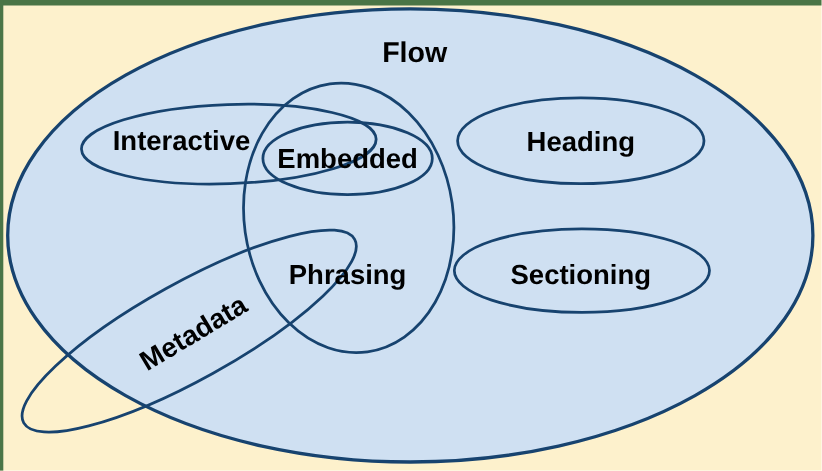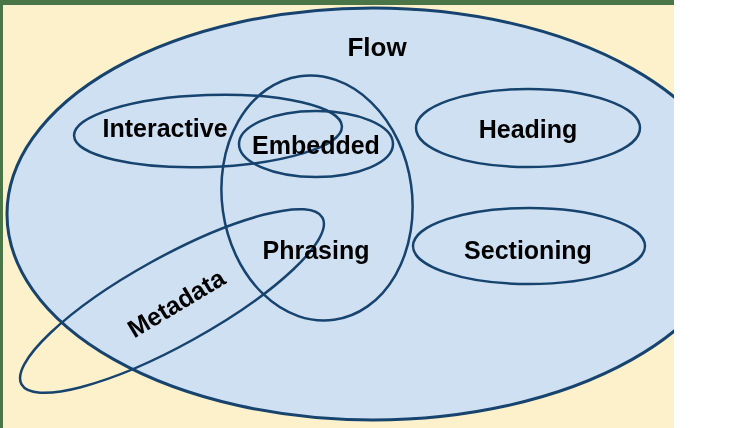--- a/index.html
+++ b/index.html
@@ -2,21 +2,21 @@
 <html style="--canvas-background: #fdf1cc; --flow-fill: #cfe0f2; --outline: #17436f; --frame: #4a7546; --label-text: #000000;"><head>
 <meta charset="utf-8">
 <style>
   html, body {
     margin: 0;
     padding: 0;
     background: #ffffff;
   }
   .canvas {
     position: relative;
-    width: 674px;
+    width: 747px;
     height: 428px;
     overflow: hidden;
     font-family: "Liberation Sans", sans-serif;
   }
   svg {
     display: block;
   }
   .bg-rect   { fill: var(--canvas-background, #fdf1cc); }
   .flow-shape {
     fill: var(--flow-fill, #cfe0f2);

